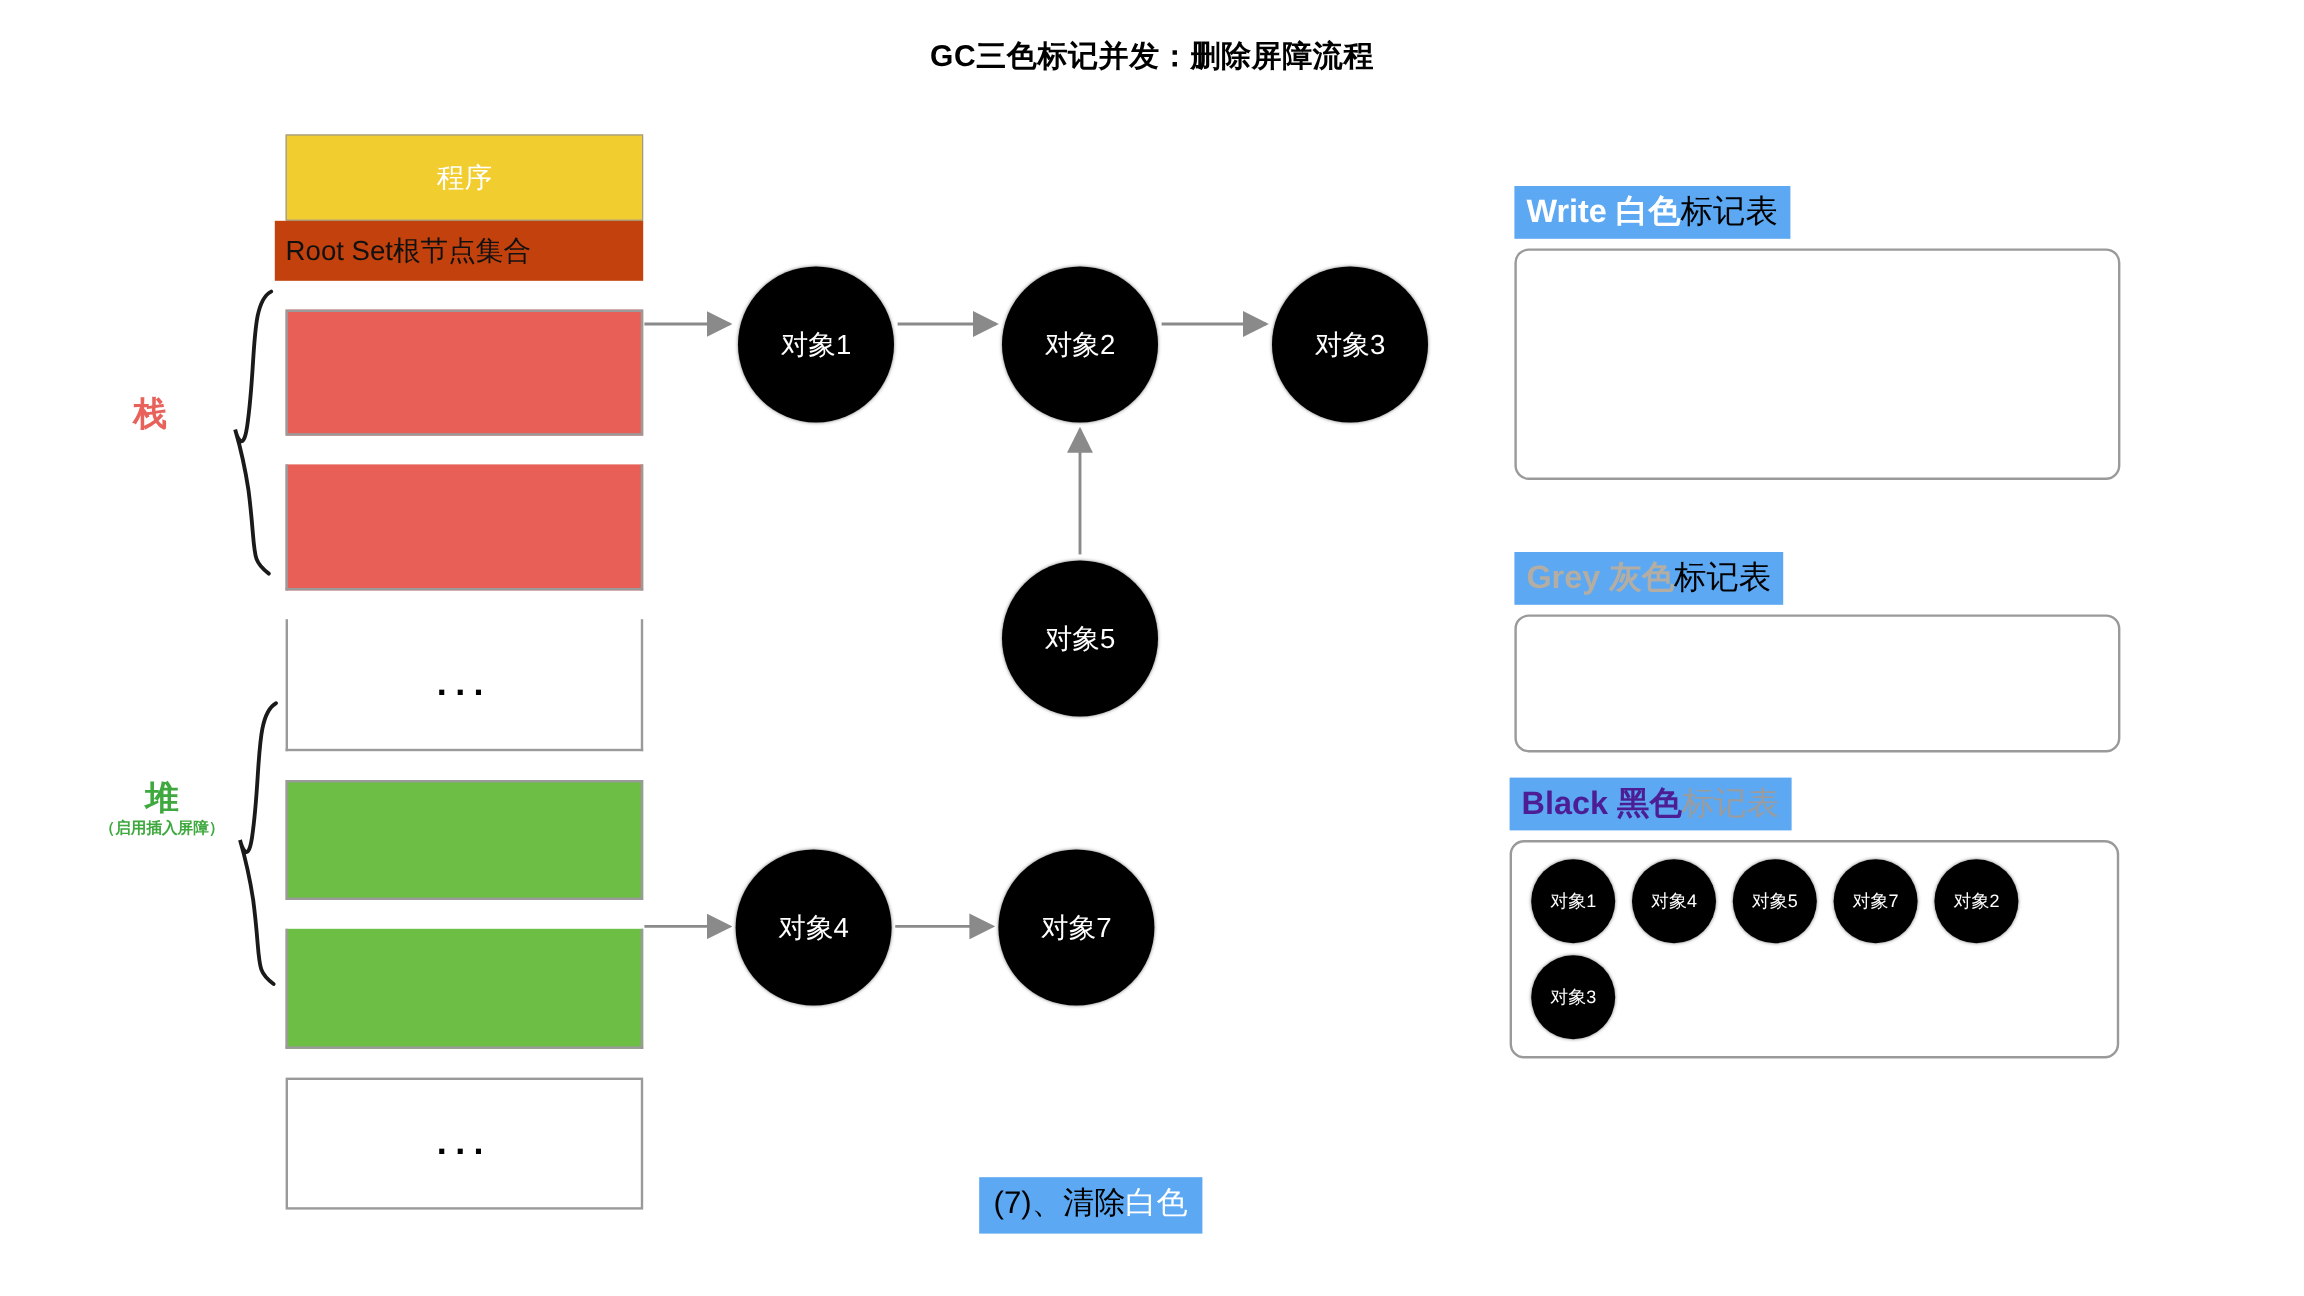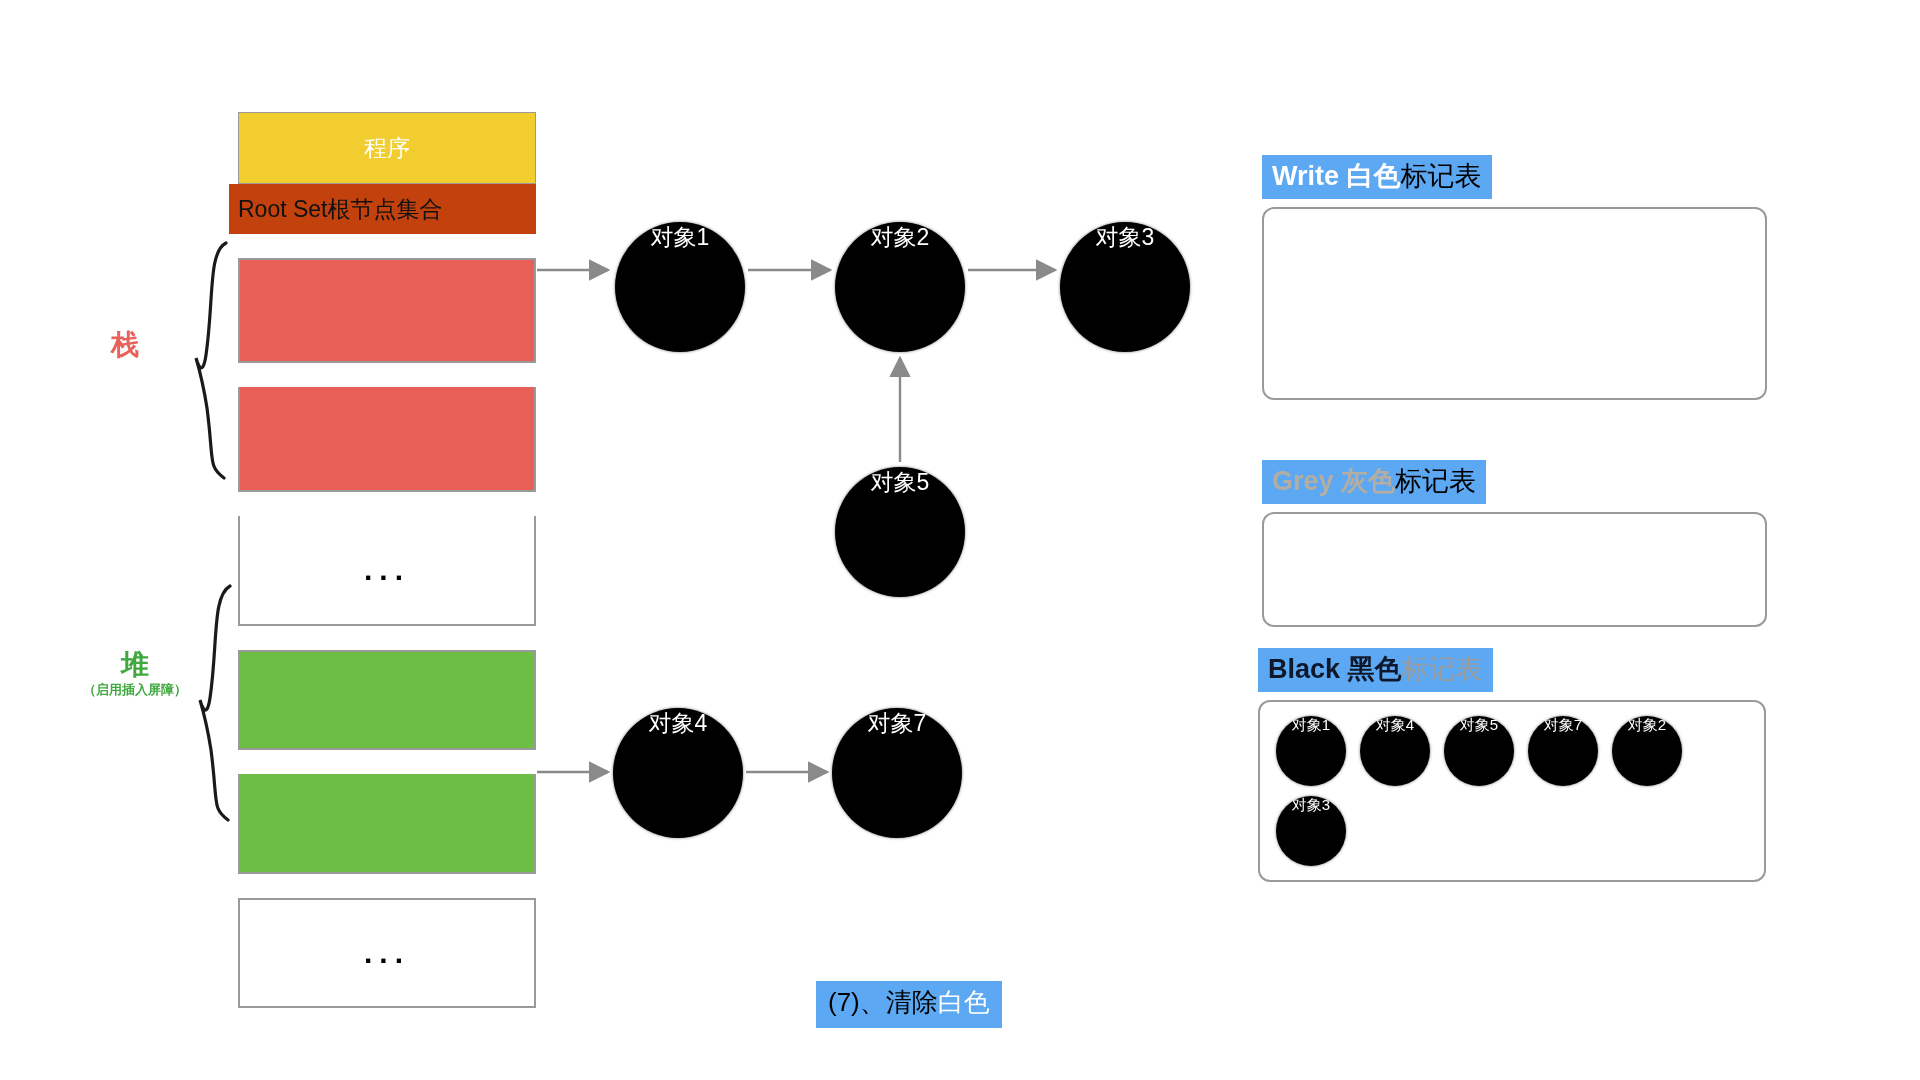--- a/index.html
+++ b/index.html
@@ -50,37 +50,37 @@
   .region-label{position:absolute;text-align:center;font-weight:bold;}
   .region-label .big{display:block;font-size:28px;line-height:1.1;}
   .region-label .sub{display:block;font-size:13px;line-height:1.4;}
   .lbl-stack{left:60px;top:330px;width:130px;color:#E8615A;}
   .lbl-heap{left:40px;top:650px;width:190px;color:#3FA93F;}
 
   
   .node{
     position:absolute;border-radius:50%;
     background:#000;color:#fff;
-    display:flex;align-items:flex-start;justify-content:center;
+    display:flex;align-items:center;justify-content:center;
     font-size:23px;
     box-shadow:0 0 3px rgba(0,0,0,.55);
   }
   .node.big{width:130px;height:130px;}
 
   
   .table-block{position:absolute;}
   .tbl-head{
     position:absolute;left:0;top:0;
     background:#5CA8F2;padding:3px 10px 5px 10px;
     font-size:27px;font-weight:bold;white-space:nowrap;
     z-index:3;
   }
   .tbl-head .kw{color:#ffffff;}
   .tbl-head .kw-grey{color:#B3ADA3;}
-  .tbl-head .kw-black{color:#0f172a;}
+  .tbl-head .kw-black{color:#4c1d95;}
   .tbl-head .tail{color:#000000;font-weight:normal;}
   .tbl-head .tail-grey{color:#9c9c9c;font-weight:normal;}
   .tbl-box{
     position:absolute;left:0;
     border:2px solid #9a9a9a;border-radius:12px;background:#fff;
     box-sizing:border-box;
   }
   .chip-area{
     position:absolute;left:0;top:0;right:0;bottom:0;
     padding:14px 16px;display:flex;flex-wrap:wrap;align-content:flex-start;
@@ -98,20 +98,21 @@
   }
   .caption .hl{color:#ffffff;}
 
   svg.overlay{position:absolute;left:0;top:0;width:1920px;height:1080px;pointer-events:none;}
 </style>
 </head>
 <body>
 
 <div id="stage">
 
+  <div class="title">GC三色标记并发：删除屏障流程</div>
 
   <div class="mem-col">
 
     <div class="cell cell-program">
       <span>程序</span>
     </div>
 
     <div class="band-rootset-wrap">
       <div class="rootset">
         <span>Root Set根节点集合</span>

